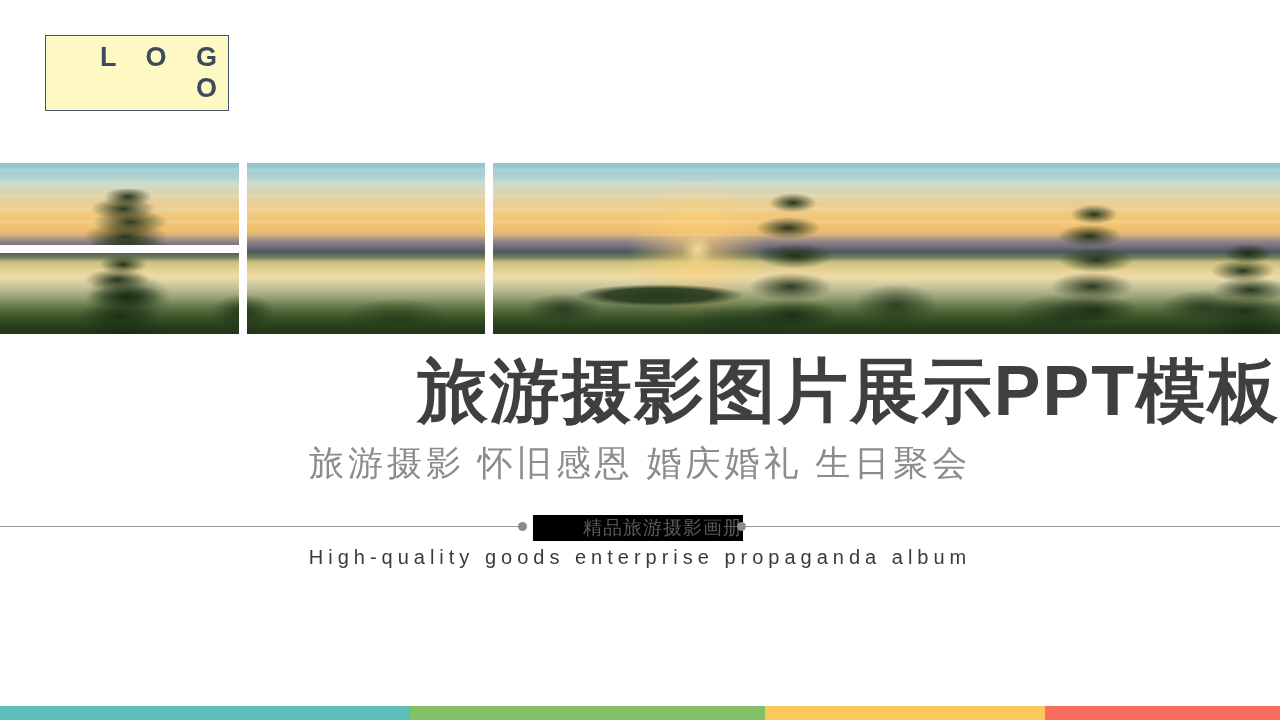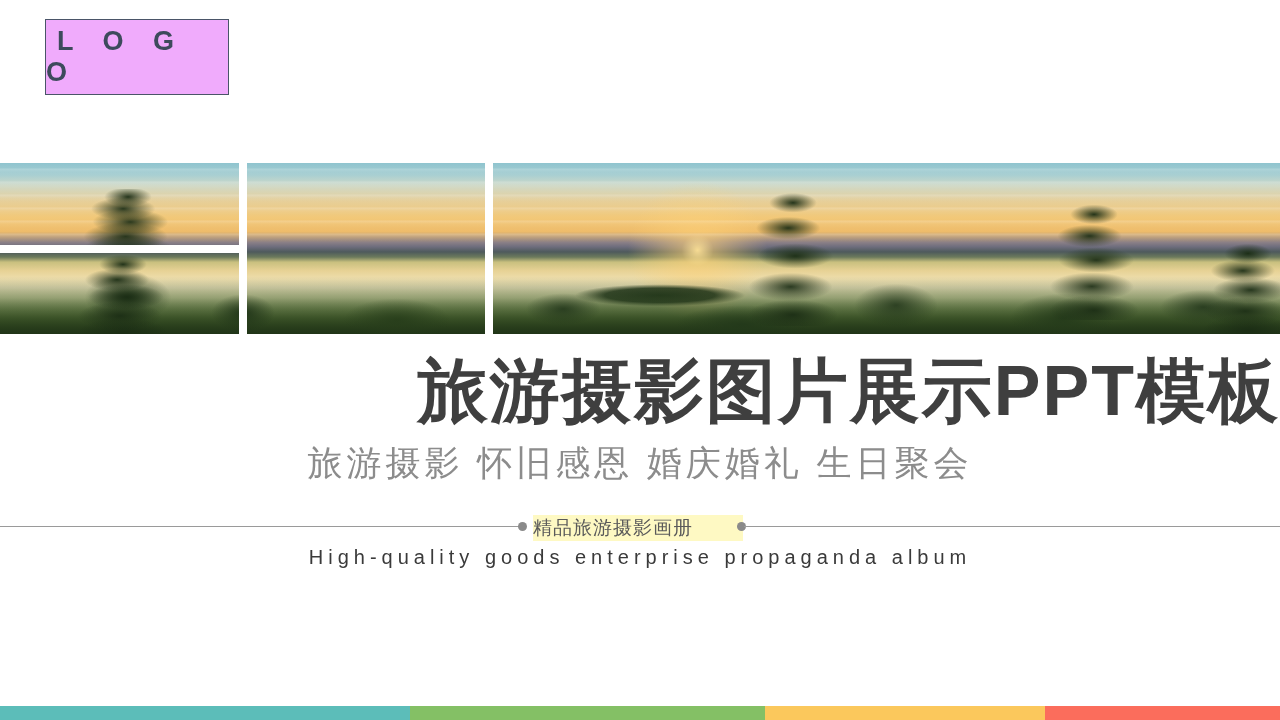--- a/index.html
+++ b/index.html
@@ -5,25 +5,26 @@
   * { margin:0; padding:0; box-sizing:border-box; }
   html,body { width:1280px; height:720px; overflow:hidden; }
   body {
     background:#ffffff;
     font-family:"Liberation Sans","DejaVu Sans",sans-serif;
     position:relative;
   }
 
   
   #logo-box{
-    position:absolute; left:45px; top:19px;
+    position:absolute; left:45px; top:35px;
     width:184px; height:76px;
     border:1.5px solid #4a5568;
     display:flex; align-items:center; justify-content:center;
-    background:#f0abfc;
+    background:#fef9c3;
+    text-align:right;
   }
   #logo-text{
     font-size:27px; font-weight:700; letter-spacing:11px;
     color:#3d4a5c; text-indent:11px;
     font-family:"Liberation Sans","DejaVu Sans",sans-serif;
   }
 
   
   #collage{
     position:absolute; left:0; top:163px; width:1280px; height:171px;
@@ -111,42 +112,42 @@
     position:absolute; left:0; top:354px; width:1280px;
     text-align:right;
     font-size:70px; font-weight:700; color:#3f3f3f;
     letter-spacing:2px; line-height:1.08;
     font-family:"Liberation Sans","DejaVu Sans",sans-serif;
   }
   #subtitle{
     position:absolute; left:0; top:440px; width:1280px;
     text-align:center;
     font-size:35px; color:#8c8c8c; letter-spacing:4px;
-    font-family:Liberation Sans, sans-serif;
+    font-family:Liberation Serif, serif;
   }
 
   
   #divider-row{
     position:absolute; left:0; top:512px; width:1280px; height:30px;
   }
   .rule{
     position:absolute; top:14px; height:1px; background:#9a9a9a;
   }
   #rule-left{ left:0; width:519px; }
   #rule-right{ left:744px; width:536px; }
   .dot{
     position:absolute; top:10px; width:9px; height:9px;
     border-radius:50%; background:#8a8a8a;
   }
   #dot-left{ left:518px; }
   #dot-right{ left:737px; }
   #caption-cn{
     position:absolute; left:533px; top:3px; width:210px;
-    text-align:left; font-size:19px; color:#5a5a5a;
-    background:#fef9c3; letter-spacing:1px;
+    text-align:right; font-size:19px; color:#5a5a5a;
+    background:#000000; letter-spacing:1px;
     font-family:"Liberation Sans","DejaVu Sans",sans-serif;
   }
   #caption-en{
     position:absolute; left:0; top:546px; width:1280px;
     text-align:center; font-size:20px; color:#3a3a3a;
     letter-spacing:5px;
     font-family:"Liberation Sans","DejaVu Sans",sans-serif;
   }
 
   

